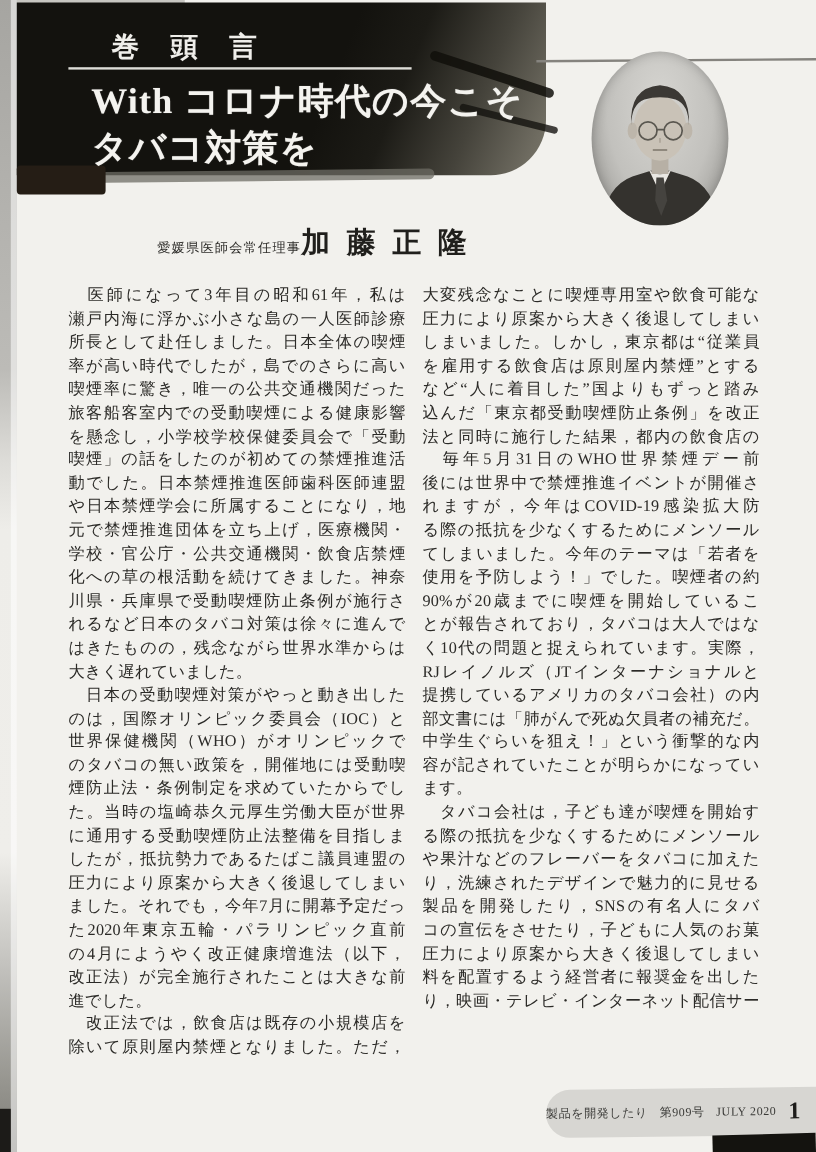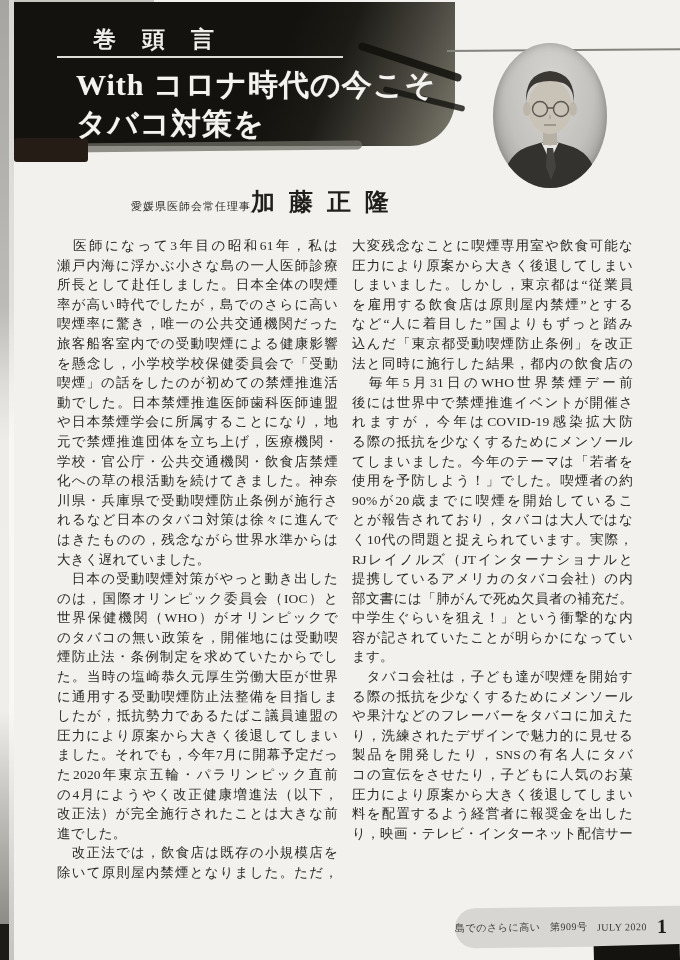--- a/index.html
+++ b/index.html
@@ -199,21 +199,21 @@
       <div class="tline just">や果汁などのフレーバーをタバコに加えた</div>
       <div class="tline just">り，洗練されたデザインで魅力的に見せる</div>
       <div class="tline just">製品を開発したり，SNSの有名人にタバ</div>
       <div class="tline just">コの宣伝をさせたり，子どもに人気のお菓</div>
       <div class="tline just">圧力により原案から大きく後退してしまい</div>
       <div class="tline just">料を配置するよう経営者に報奨金を出した</div>
       <div class="tline just">り，映画・テレビ・インターネット配信サー</div>
     </div>
 
   <div class="footer-tab">
-    <span class="footer-text">島でのさらに高い</span>
+    <span class="footer-text">製品を開発したり</span>
     <span class="footer-sep"></span>
     <span class="footer-text">第909号</span>
     <span class="footer-sep"></span>
     <span class="footer-text">JULY 2020</span>
     <span class="footer-page">1</span>
   </div>
   <div class="corner-black"></div>
 
 </div>
 

